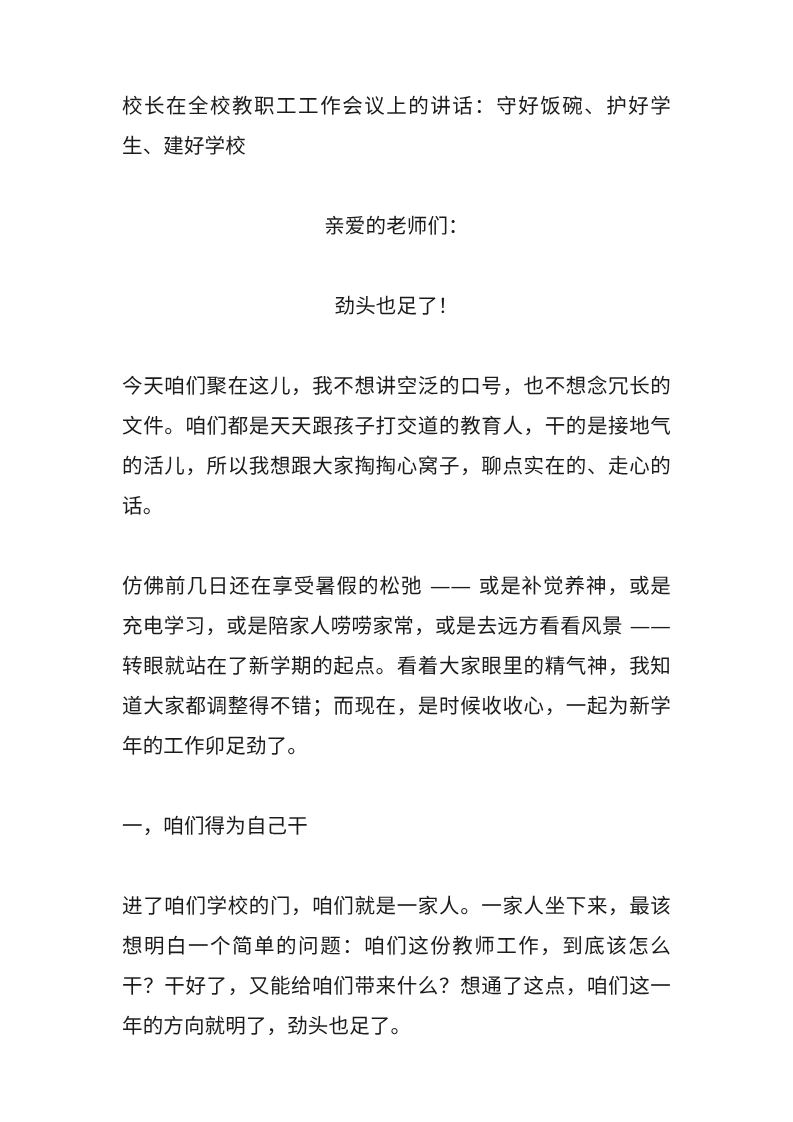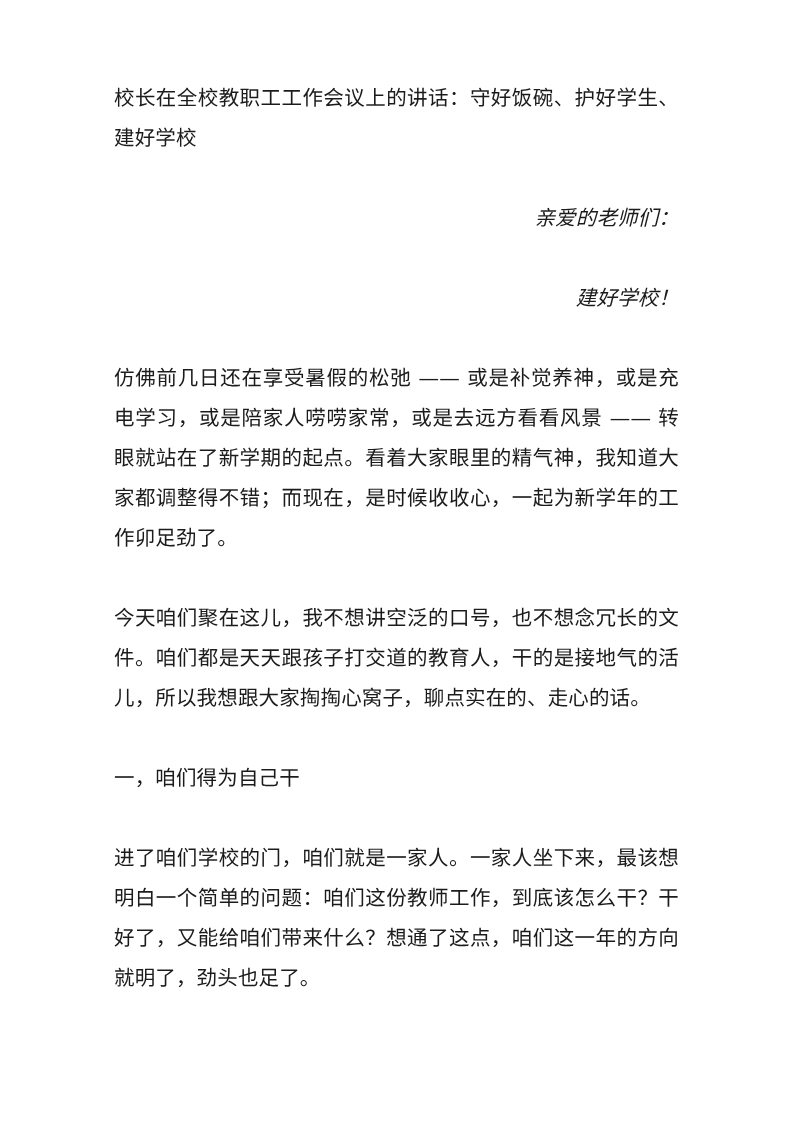--- a/index.html
+++ b/index.html
@@ -25,21 +25,21 @@
   }
 
   .doc-body {
     position: absolute;
     left: 114px;
     top: 78px;
     width: 565px;
   }
 
   .para {
-    margin: 0;
+    margin: 8px;
     padding: 0;
     color: #1b1b1b;
     font-size: 20.5px;
     line-height: 40px;
     text-align: justify;
     text-justify: inter-ideograph;
     letter-spacing: 0.15px;
     word-break: break-all;
   }
 
@@ -52,38 +52,37 @@
     font-size: 20.5px;
     line-height: 40px;
   }
 
   .para.heading {
     text-align: left;
   }
 
   .para.salutation,
   .para.greeting {
-    text-align: right;
-    font-style: italic;
+    text-align: center;
   }
 </style>
 </head>
 <body>
 
 <div class="page">
   <div class="doc-body">
 
     <p class="para title">校长在全校教职工工作会议上的讲话：守好饭碗、护好学生、建好学校</p>
 
     <p class="para salutation">亲爱的老师们：</p>
 
-    <p class="para greeting">建好学校！</p>
+    <p class="para greeting">劲头也足了！</p>
+
+    <p class="para body-paragraph">今天咱们聚在这儿，我不想讲空泛的口号，也不想念冗长的文件。咱们都是天天跟孩子打交道的教育人，干的是接地气的活儿，所以我想跟大家掏掏心窝子，聊点实在的、走心的话。</p>
 
     <p class="para body-paragraph">仿佛前几日还在享受暑假的松弛 —— 或是补觉养神，或是充电学习，或是陪家人唠唠家常，或是去远方看看风景 —— 转眼就站在了新学期的起点。看着大家眼里的精气神，我知道大家都调整得不错；而现在，是时候收收心，一起为新学年的工作卯足劲了。</p>
-
-    <p class="para body-paragraph">今天咱们聚在这儿，我不想讲空泛的口号，也不想念冗长的文件。咱们都是天天跟孩子打交道的教育人，干的是接地气的活儿，所以我想跟大家掏掏心窝子，聊点实在的、走心的话。</p>
 
     <p class="para heading">一，咱们得为自己干</p>
 
     <p class="para body-paragraph">进了咱们学校的门，咱们就是一家人。一家人坐下来，最该想明白一个简单的问题：咱们这份教师工作，到底该怎么干？干好了，又能给咱们带来什么？想通了这点，咱们这一年的方向就明了，劲头也足了。</p>
 
   </div>
 </div>
 
 </body></html>

